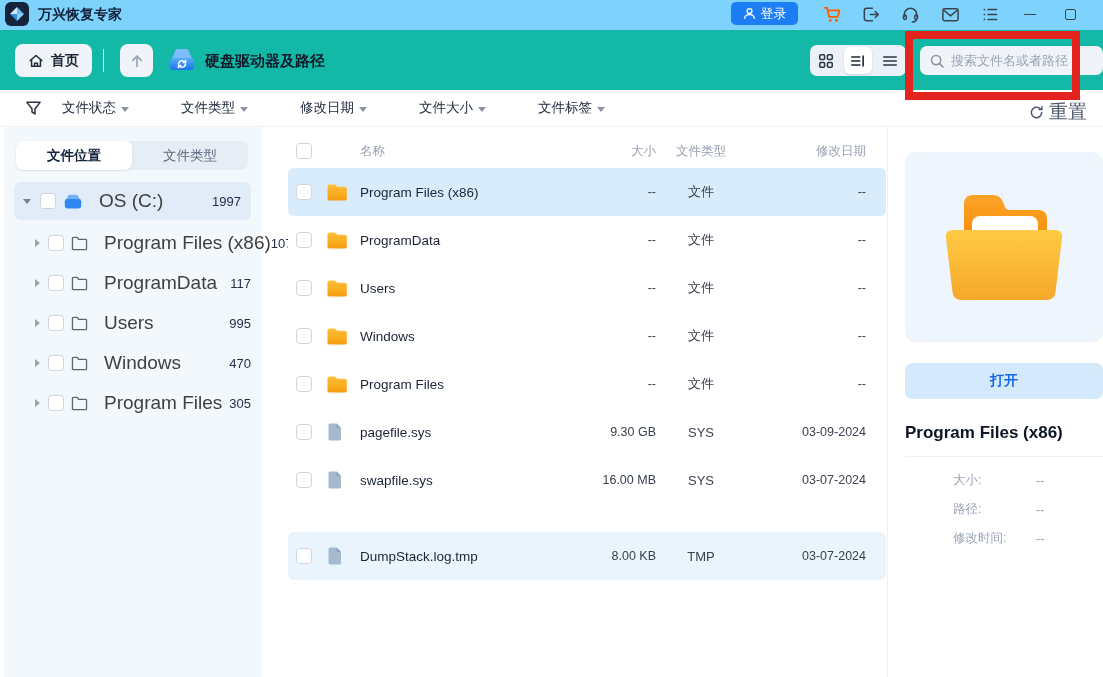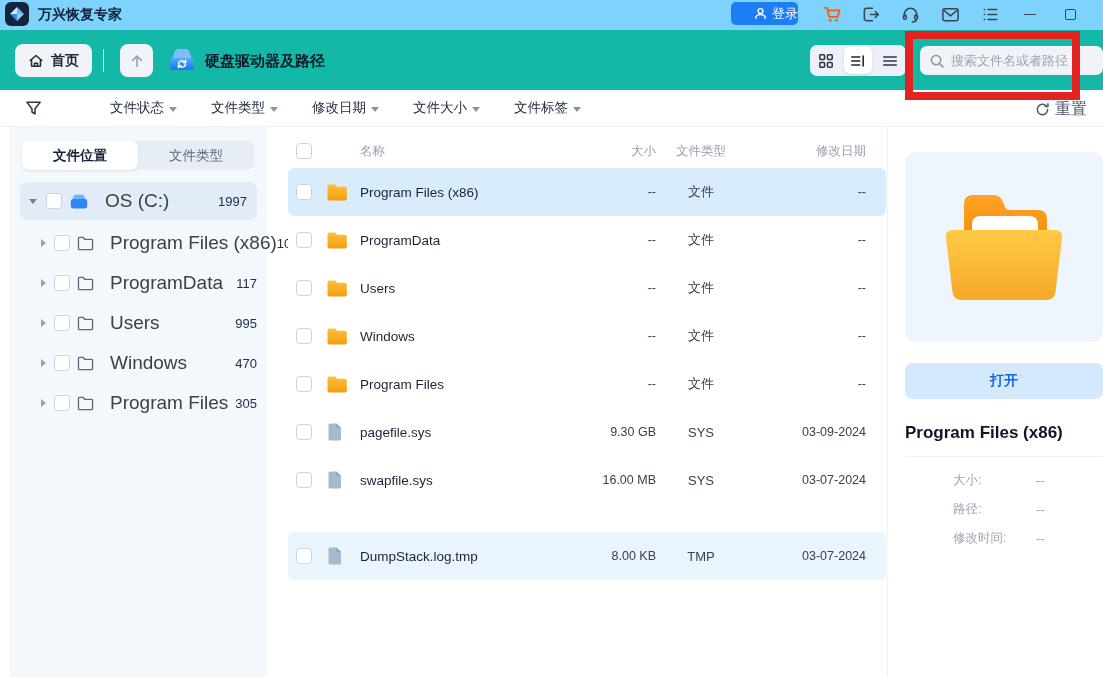--- a/index.html
+++ b/index.html
@@ -4,21 +4,21 @@
 <style>
   * { margin:0; padding:0; box-sizing:border-box; }
   html,body { width:1103px; height:677px; overflow:hidden; }
   body { font-family:"Liberation Sans","DejaVu Sans",sans-serif; background:#fff; color:#1f2837; position:relative; }
   .app { position:relative; width:1103px; height:677px; background:#fff; overflow:hidden; }
 
   
   .titlebar { position:absolute; left:0; top:0; width:1103px; height:30px; background:#7dd3fc; }
   .logo { position:absolute; left:5px; top:2px; width:24px; height:24px; border-radius:6px; background:#15243b; display:flex; align-items:center; justify-content:center; }
   .app-title { position:absolute; left:38px; top:6px; font-size:14px; font-weight:700; color:#14203a; }
-  .login-btn { position:absolute; left:731px; top:2px; width:67px; height:23px; background:var(--accent_blue,#1d7df5); border-radius:5px; display:flex; align-items:center; justify-content:flex-end; gap:5px; color:#fff; font-size:13px; cursor:pointer; }
+  .login-btn { position:absolute; left:731px; top:2px; width:67px; height:23px; background:var(--accent_blue,#1d7df5); border-radius:5px; display:flex; align-items:center; justify-content:center; gap:5px; color:#fff; font-size:13px; cursor:pointer; }
   .tb-ic { position:absolute; top:3px; width:22px; height:22px; display:flex; align-items:center; justify-content:center; }
   .ic-cart{ left:821px; } .ic-export{ left:859px; } .ic-headset{ left:899px; } .ic-mail{ left:939px; } .ic-list{ left:979px; } .ic-min{ left:1019px; } .ic-max{ left:1059px; } .ic-close{ left:1097px; }
   .glyph-min { width:12px; height:0; border-top:1.6px solid #3c4350; display:block; }
   .glyph-max { width:11px; height:11px; border:1.6px solid #3c4350; border-radius:2px; display:block; }
   .glyph-close { font-size:13px; color:#3c4350; }
 
   
   .toolbar { position:absolute; left:0; top:30px; width:1103px; height:60px; background:#14b8a6; }
   .home-btn { position:absolute; left:15px; top:14px; height:33px; padding:0 13px; background:#f0f3f8; border-radius:8px; display:flex; align-items:center; gap:7px; font-size:14px; font-weight:600; color:#1f2837; cursor:pointer; }
   .tool-sep { position:absolute; left:103px; top:19px; width:1px; height:23px; background:#e4e8ee; }
@@ -31,27 +31,27 @@
   .search-box { position:absolute; left:920px; top:16px; width:183px; height:29px; background:#f0f3f8; border-radius:7px; display:flex; align-items:center; padding-left:9px; gap:6px; }
   .search-box input { border:none; outline:none; background:transparent; font-size:13px; color:#333; width:140px; font-family:inherit; }
   .search-box input::placeholder { color:#9aa4b5; }
 
   
   .red-rect { position:absolute; left:905px; top:31px; width:175px; height:69px; border:8px solid var(--highlight_red,#e3231d); z-index:60; pointer-events:none; }
 
   
   .filterbar { position:absolute; left:0; top:90px; width:1103px; height:37px; background:#fff; border-bottom:1px solid #eef1f6; }
   .funnel { position:absolute; left:25px; top:10px; }
-  .filters { position:absolute; left:62px; top:0; height:36px; display:flex; align-items:center; gap:34px;margin-left:48px; }
+  .filters { position:absolute; left:62px; top:0; height:36px; display:flex; align-items:center; gap:52px; }
   .filter-item { display:flex; align-items:center; gap:5px; font-size:13.5px; color:#1f2a3d; cursor:pointer; }
   .chev { width:0; height:0; border-left:4px solid transparent; border-right:4px solid transparent; border-top:5px solid #8a93a3; margin-top:2px; }
-  .reset { position:absolute; right:16px; top:9px; display:flex; align-items:center; gap:5px; font-size:16px; color:#4d576b; cursor:pointer; }
-
-  
-  .sidebar { position:absolute; left:10px; top:127px; width:257px; height:550px; background:var(--sidebar_bg,#f3f8fd); }
+  .reset { position:absolute; right:16px; top:9px; display:flex; align-items:center; gap:5px; font-size:19px; color:#4d576b; cursor:pointer; }
+
+  
+  .sidebar { position:absolute; left:4px; top:127px; width:257px; height:550px; background:var(--sidebar_bg,#f3f8fd); }
   .seg { position:absolute; left:12px; top:14px; width:232px; height:29px; background:#e7edf5; border-radius:7px; display:flex; }
   .seg-tab { flex:1; display:flex; align-items:center; justify-content:center; font-size:13.5px; color:#5f6b80; border-radius:7px; cursor:pointer; }
   .seg-tab.active { background:#fff; color:#16233d; font-weight:700; box-shadow:0 1px 2px rgba(40,60,90,.12); }
   .tree-root { position:absolute; left:10px; top:55px; width:237px; height:38px; background:#e2ebf8; border-radius:7px; display:flex; align-items:center; padding:0 10px 0 9px; cursor:pointer; }
   .tree { position:absolute; left:0; top:96px; width:257px; }
   .tree-item { height:40px; display:flex; align-items:center; padding:0 10px 0 31px; cursor:pointer; }
   .tri-exp { width:0; height:0; border-left:4.5px solid transparent; border-right:4.5px solid transparent; border-top:5.5px solid #76808f; }
   .tri-col { width:0; height:0; border-top:4.5px solid transparent; border-bottom:4.5px solid transparent; border-left:5.5px solid #9aa3b2; }
   .cb { width:16px; height:16px; background:#fff; border:1.5px solid #ccd4df; border-radius:3.5px; flex:0 0 auto; cursor:pointer; }
   .tree-root .cb { margin-left:9px; }

